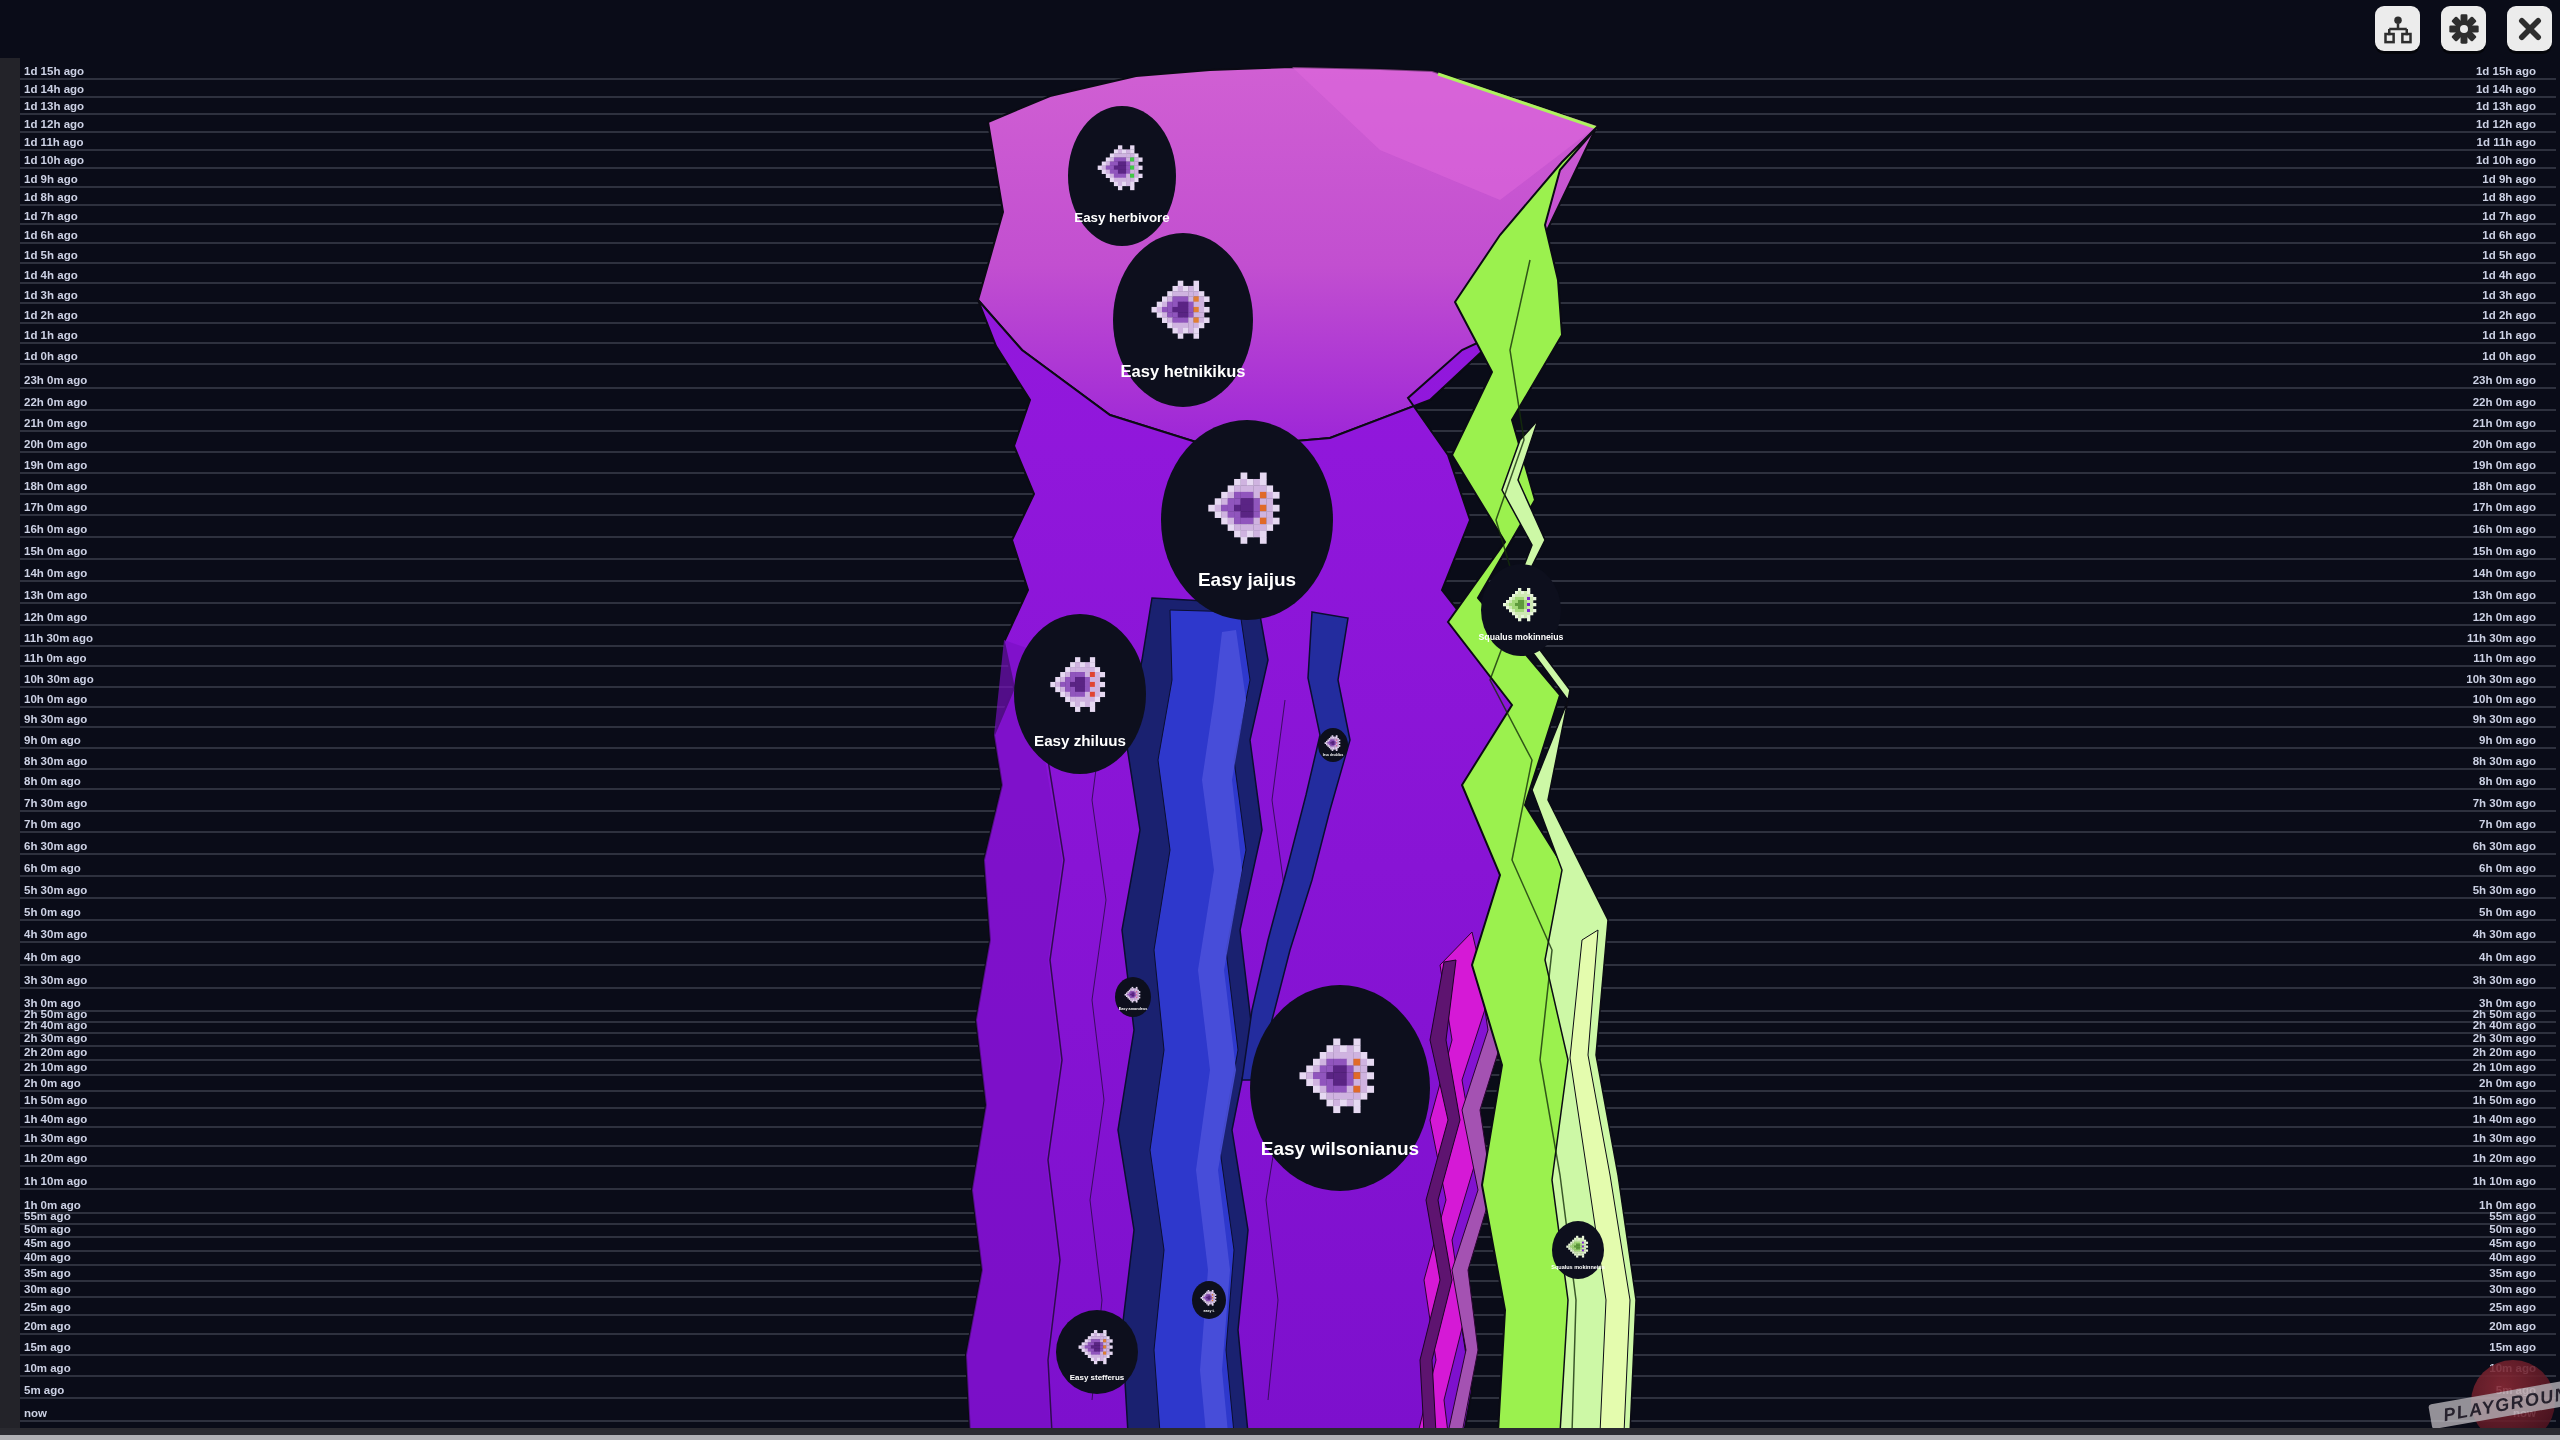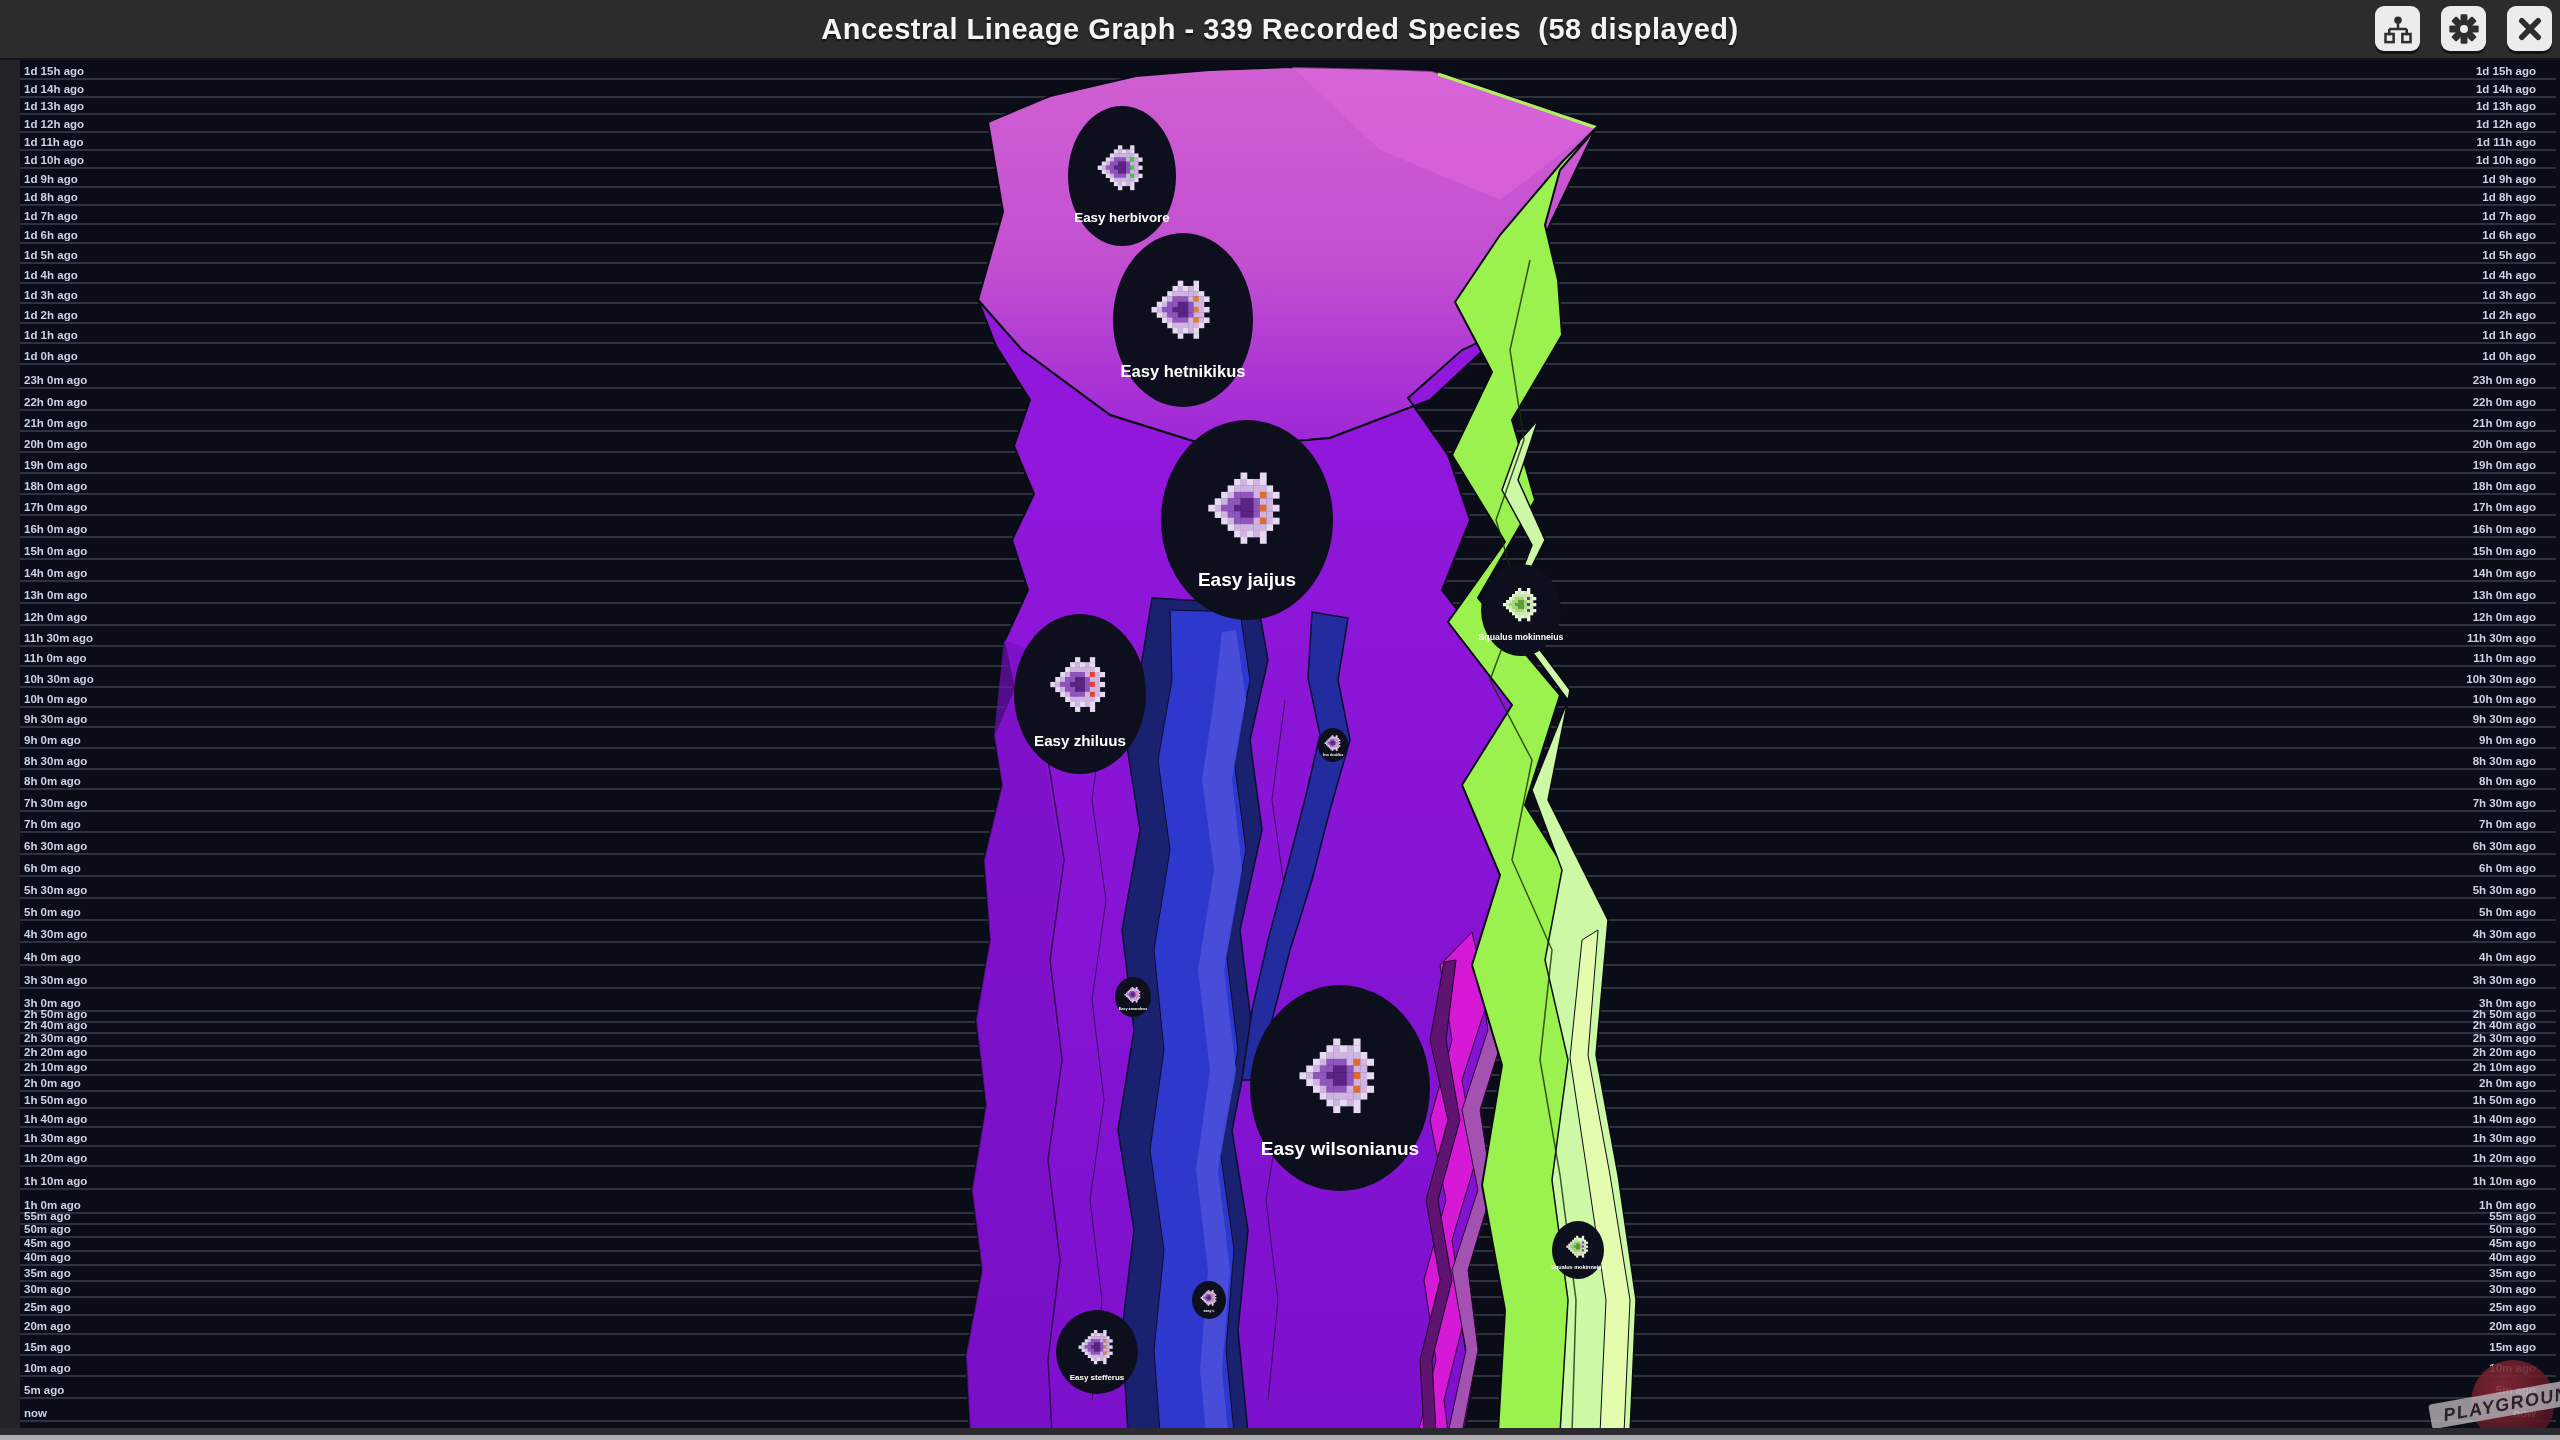--- a/index.html
+++ b/index.html
@@ -1352,23 +1352,20 @@
 
   <g id="watermark" transform="translate(2513,1402)" opacity="0.88">
     <circle cx="0" cy="0" r="42" fill="url(#gradSphere)"></circle>
     <g transform="rotate(-10)">
       <rect x="-84" y="-12" width="168" height="25" rx="3" fill="#c9c5c9" opacity="0.82"></rect>
       <text x="0" y="7" text-anchor="middle" font-size="18" font-weight="bold" font-style="italic" fill="#2a2430" letter-spacing="1.5">PLAYGROUND</text>
     </g>
   </g>
 </svg>
 
-<div id="header">
-  <span class="title">Ancestral Lineage Graph - 339 Recorded Species  (58 displayed)</span>
-</div>
 
 <div id="toolbar">
   <button class="tb-btn" title="">
     <svg width="30" height="30" viewBox="0 0 24 24">
       <circle cx="12" cy="5" r="3" fill="#2e2e2e"></circle>
       <path d="M12 8 v4 M5 12 h14 M5 12 v5 M19 12 v5" stroke="#2e2e2e" stroke-width="2" fill="none"></path>
       <rect x="2" y="16" width="6.5" height="6.5" fill="none" stroke="#2e2e2e" stroke-width="2"></rect>
       <rect x="15.5" y="16" width="6.5" height="6.5" fill="none" stroke="#2e2e2e" stroke-width="2"></rect>
     </svg>
   </button>

